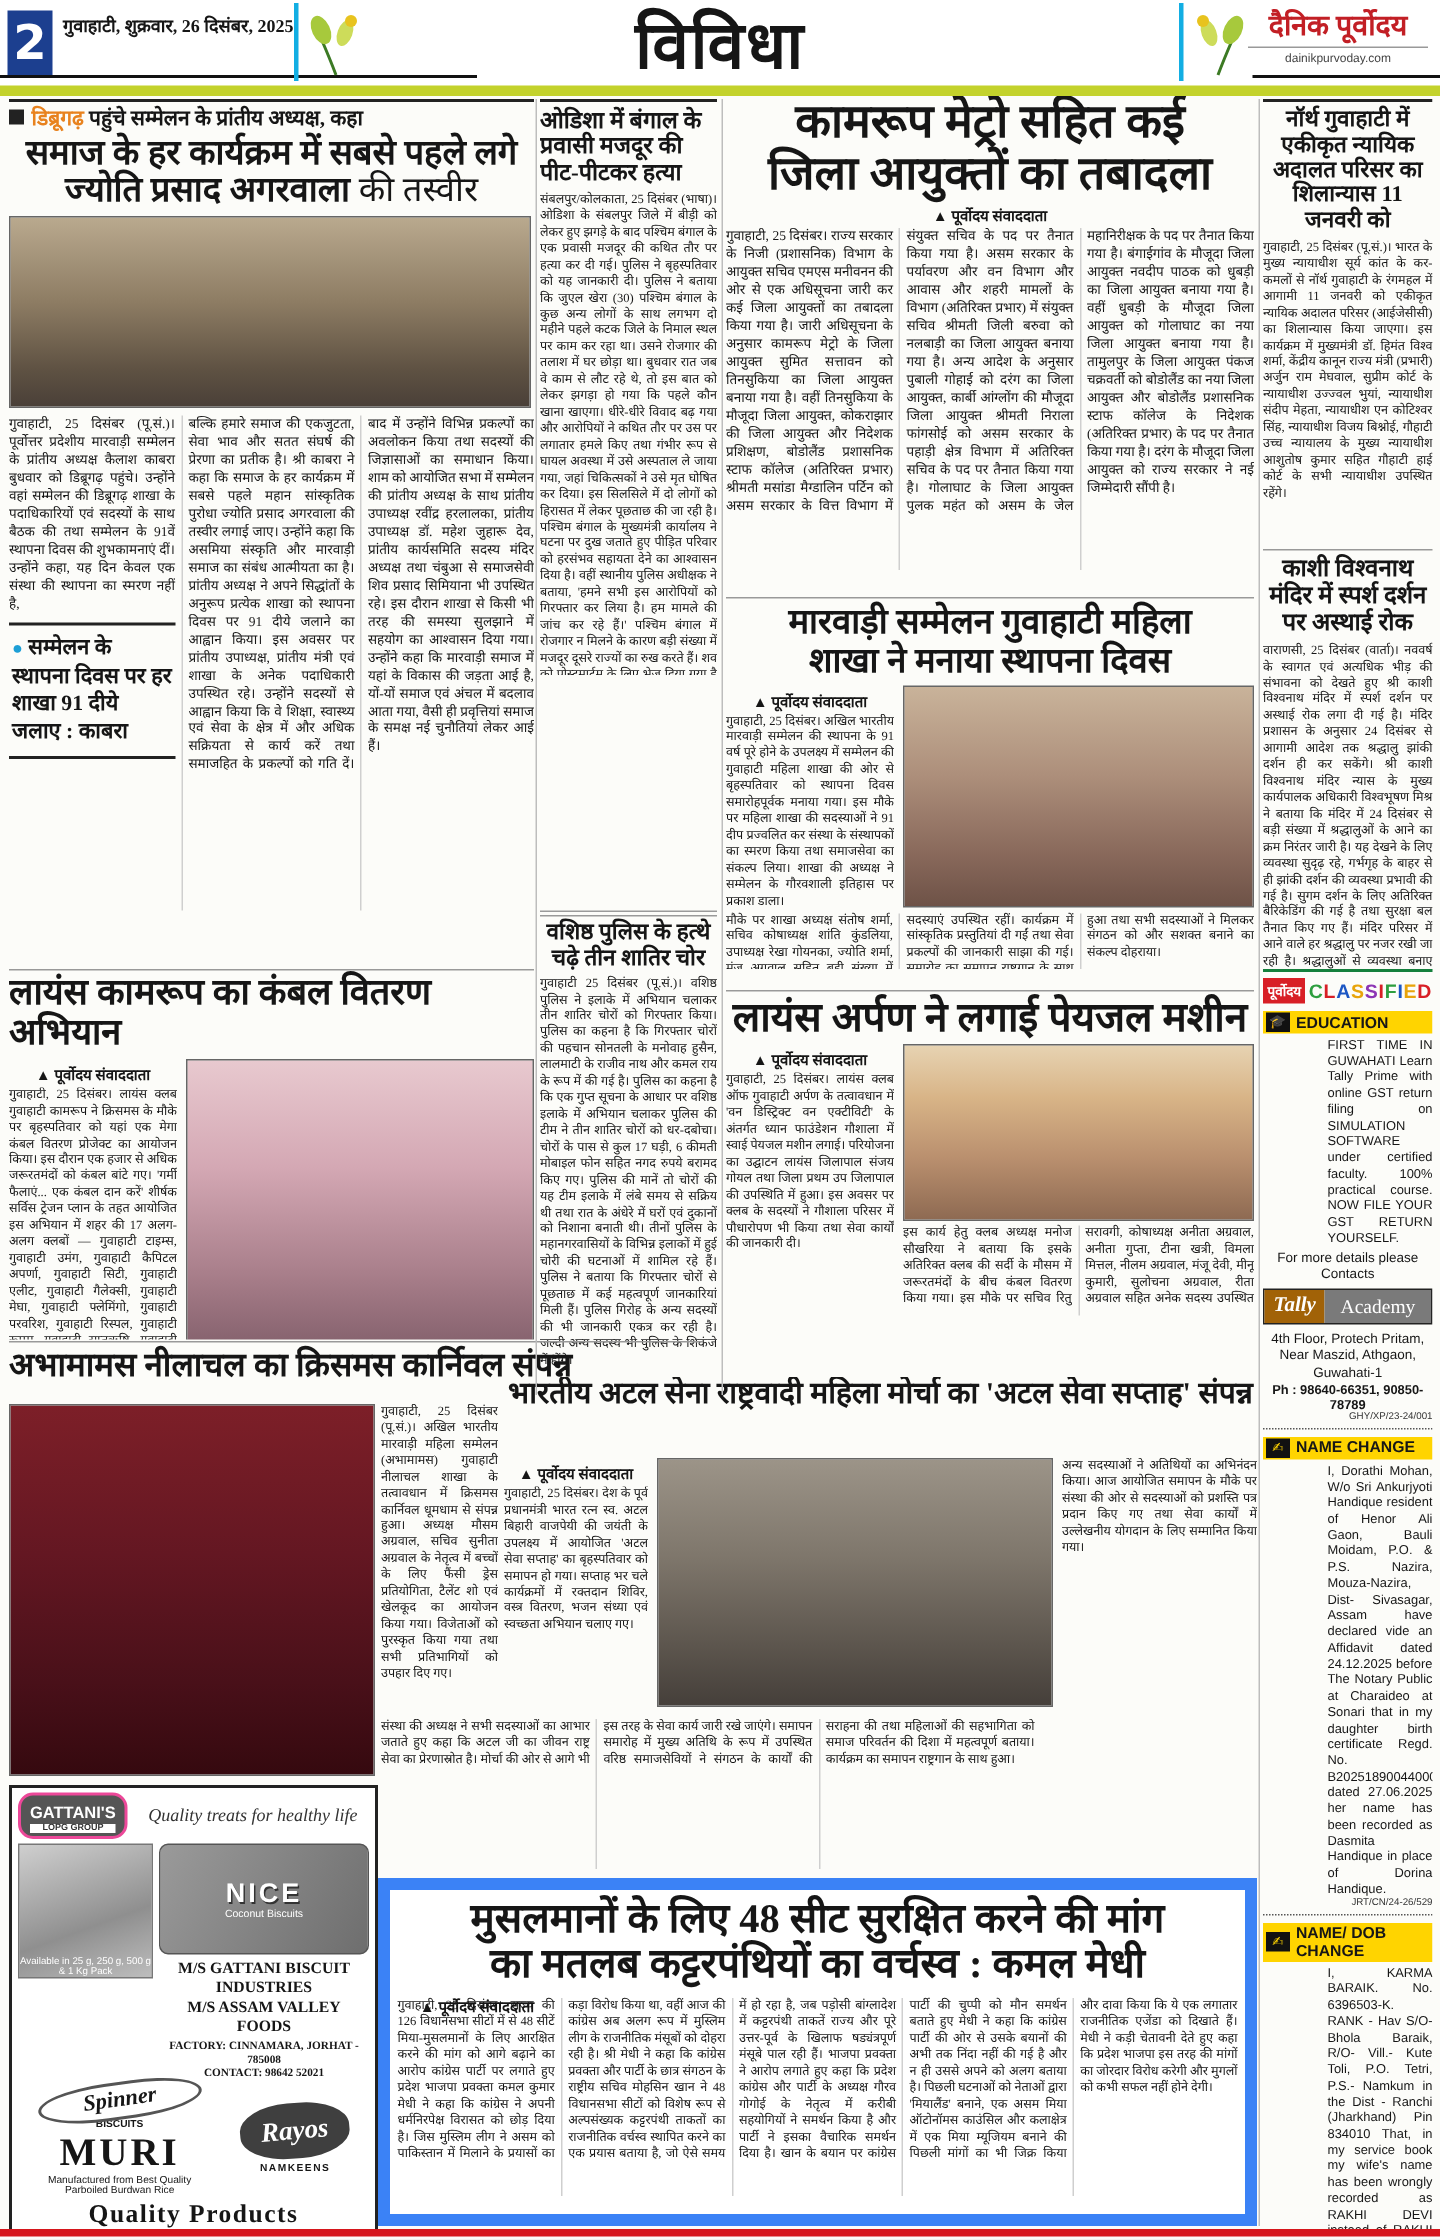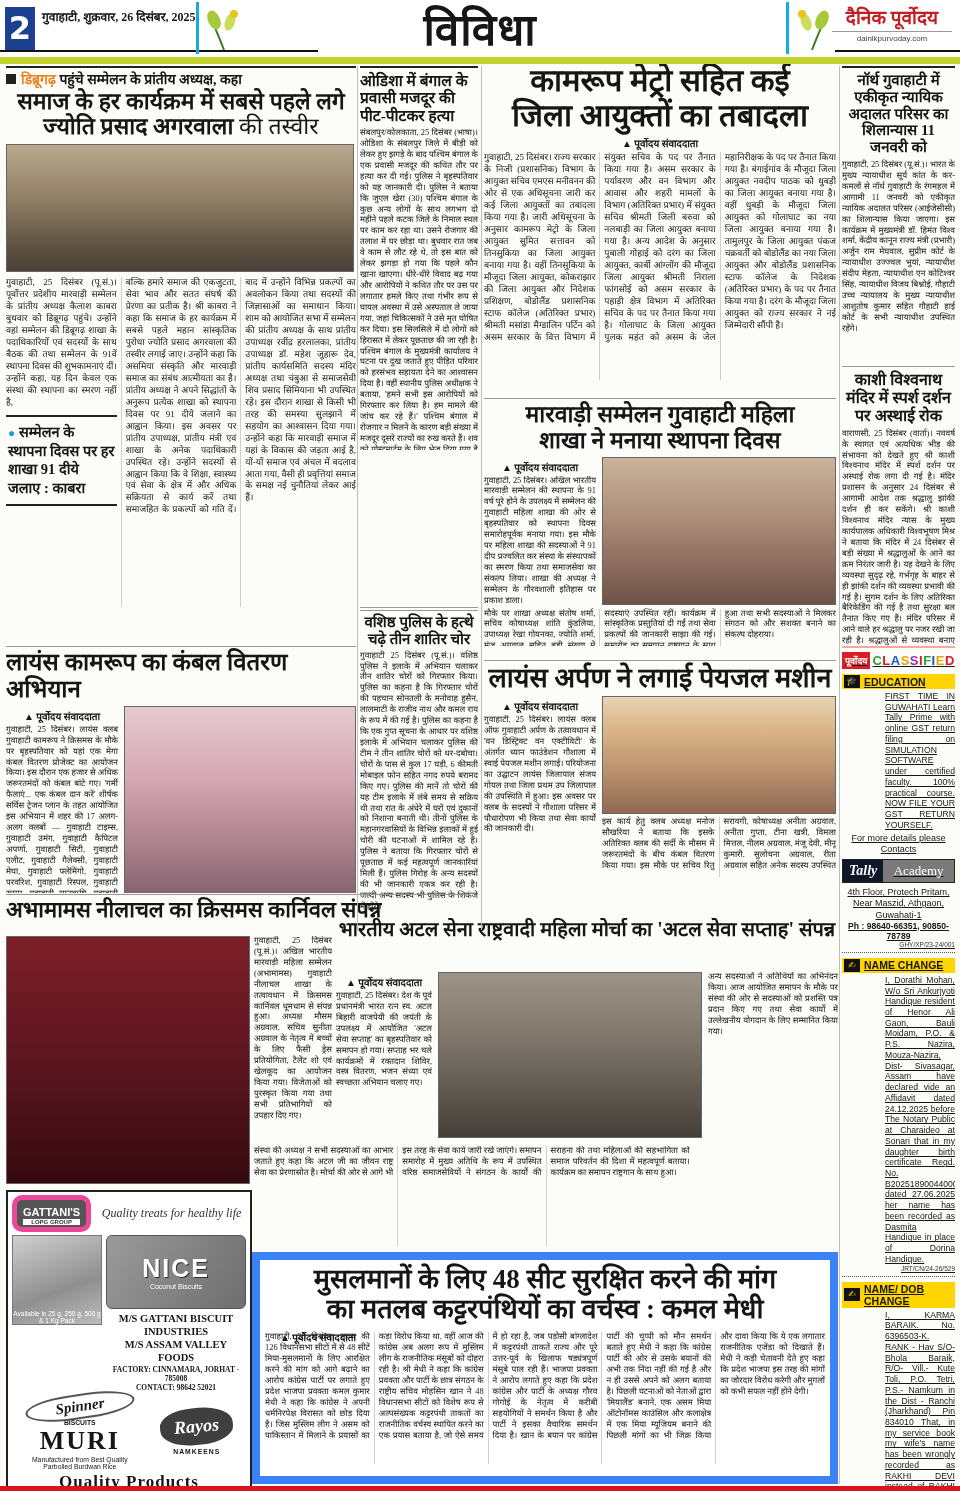--- a/index.html
+++ b/index.html
@@ -33,52 +33,52 @@
   .cols-2{column-count:2;column-gap:9px;column-rule:1px solid #cfcfcf;}
   .cols-4{column-count:4;column-gap:9px;column-rule:1px solid #cfcfcf;}
   .cols-5{column-count:5;column-gap:9px;column-rule:1px solid #cfcfcf;}
   .photo{border:1px solid #666;box-sizing:border-box;}
   .inset-box{border-top:2px solid #222;border-bottom:2px solid #222;padding:6px 2px;margin:6px 0;
              font-size:14.5px;font-weight:bold;line-height:1.3;text-align:left;break-inside:avoid;}
   .inset-dot{color:#1d9fd6;font-size:12px;}
   .vrule{position:absolute;width:1px;background:#bdbdbd;}
   .hrule{position:absolute;height:1px;background:#9a9a9a;}
   
-  .cls{position:absolute;left:842px;top:646px;width:113px;height:838px;border-top:2px solid #fca5a5;
-       font-family:"Liberation Sans","DejaVu Sans",sans-serif;overflow:hidden;text-decoration:underline;}
+  .cls{position:absolute;left:842px;top:646px;width:113px;height:838px;border-top:2px solid #15803d;
+       font-family:"Liberation Sans","DejaVu Sans",sans-serif;overflow:hidden;}
   .cls-head{display:flex;align-items:center;gap:2px;margin:4px 0 3px;}
   .cls-brand{background:#d81f26;color:#fff;font-size:9px;font-weight:bold;padding:2px 3px;font-family:"Liberation Serif",serif;}
   .cls-title{font-weight:bold;font-size:13px;letter-spacing:.5px;}
   .cls-title span:nth-child(1){color:#2e9e3f}.cls-title span:nth-child(2){color:#d81f26}
   .cls-title span:nth-child(3){color:#1c57c4}.cls-title span:nth-child(4){color:#e8a40b}
   .cls-title span:nth-child(5){color:#8d35b5}.cls-title span:nth-child(6){color:#d81f26}
   .cls-title span:nth-child(7){color:#2e9e3f}.cls-title span:nth-child(8){color:#1c57c4}
   .cls-title span:nth-child(9){color:#e8a40b}.cls-title span:nth-child(10){color:#d81f26}
   .cls-label{display:flex;align-items:center;background:#ffd400;margin:5px 0 2px;font-weight:bold;font-size:10.5px;padding:1px 2px;}
   .cls-ico{background:#111;color:#ffd400;width:16px;height:13px;font-size:9px;line-height:13px;text-align:center;margin-right:4px;flex:none;}
   .cls-body{font-size:8.6px;line-height:1.25;text-align:justify;margin-left:43px;}
   .cls-center{font-size:9px;text-align:center;line-height:1.25;margin-top:2px;}
   .cls-ref{font-size:6.5px;text-align:right;color:#333;}
   .cls-div{border-top:1px dotted #555;margin:4px 0;}
   .tallybox{display:flex;margin:4px 0;border:1px solid #222;}
-  .tallylogo{background:#0f172a;color:#fff;font-style:italic;font-weight:bold;font-size:14px;padding:3px 6px;font-family:"Liberation Serif",serif;}
+  .tallylogo{background:#a16207;color:#fff;font-style:italic;font-weight:bold;font-size:14px;padding:3px 6px;font-family:"Liberation Serif",serif;}
   .tallyacad{background:#7a7a7a;color:#fff;font-size:13px;padding:3px 5px;flex:1;text-align:center;font-family:"Liberation Serif",serif;}
   .cls-phone{font-weight:bold;font-size:8.6px;text-align:center;}
   
   .gad{position:absolute;left:6px;top:1190px;width:242px;height:294px;border:2px solid #222;background:#fff;
        font-family:"Liberation Sans","DejaVu Sans",sans-serif;text-align:center;overflow:hidden;}
   .gad-top{display:flex;align-items:center;gap:6px;padding:3px 4px;}
-  .gad-logo{border:5px solid #ec4899;border-radius:10px;background:#555;color:#fff;font-weight:bold;font-size:11px;padding:6px 6px 2px;}
+  .gad-logo{border:2px solid #ec4899;border-radius:10px;background:#555;color:#fff;font-weight:bold;font-size:11px;padding:6px 6px 2px;}
   .gad-tag{font-family:"Liberation Serif",serif;font-style:italic;font-size:12px;color:#333;flex:1;}
   .gad-mid{display:flex;gap:4px;padding:0 4px;}
   .gad-pack{width:88px;height:88px;background:linear-gradient(160deg,#cfcfcf,#8f8f8f 60%,#bdbdbd);border:1px solid #777;
             display:flex;align-items:flex-end;justify-content:center;color:#fff;font-size:6.5px;}
   .gad-nice{flex:1;height:72px;background:linear-gradient(120deg,#9a9a9a,#6e6e6e);border:1px solid #555;border-radius:6px;
             color:#fff;display:flex;flex-direction:column;align-items:center;justify-content:center;}
-  .gad-nice b{font-size:25px;letter-spacing:2px;text-shadow:1px 1px 0 #333;}
+  .gad-nice b{font-size:18px;letter-spacing:2px;text-shadow:1px 1px 0 #333;}
   .gad-nice span{font-size:7px;}
   .gad-co{font-family:"Liberation Serif",serif;font-weight:bold;font-size:10.5px;line-height:1.25;}
   .gad-fac{font-family:"Liberation Serif",serif;font-weight:bold;font-size:7.5px;}
   .gad-small{font-size:6.8px;font-weight:bold;}
   .gad-row{display:flex;align-items:center;justify-content:space-around;padding:2px 4px;}
   .spinner{border:2px solid #555;border-radius:50%/60%;padding:2px 10px;font-family:"Liberation Serif",serif;
            font-style:italic;font-weight:bold;font-size:15px;transform:rotate(-8deg);}
   .muri{font-family:"Liberation Serif",serif;font-weight:bold;font-size:26px;letter-spacing:2px;}
   .rayos{background:#3f3f3f;color:#fff;border-radius:45%;padding:8px 14px;font-family:"Liberation Serif",serif;
          font-style:italic;font-weight:bold;font-size:18px;transform:rotate(-5deg);}

